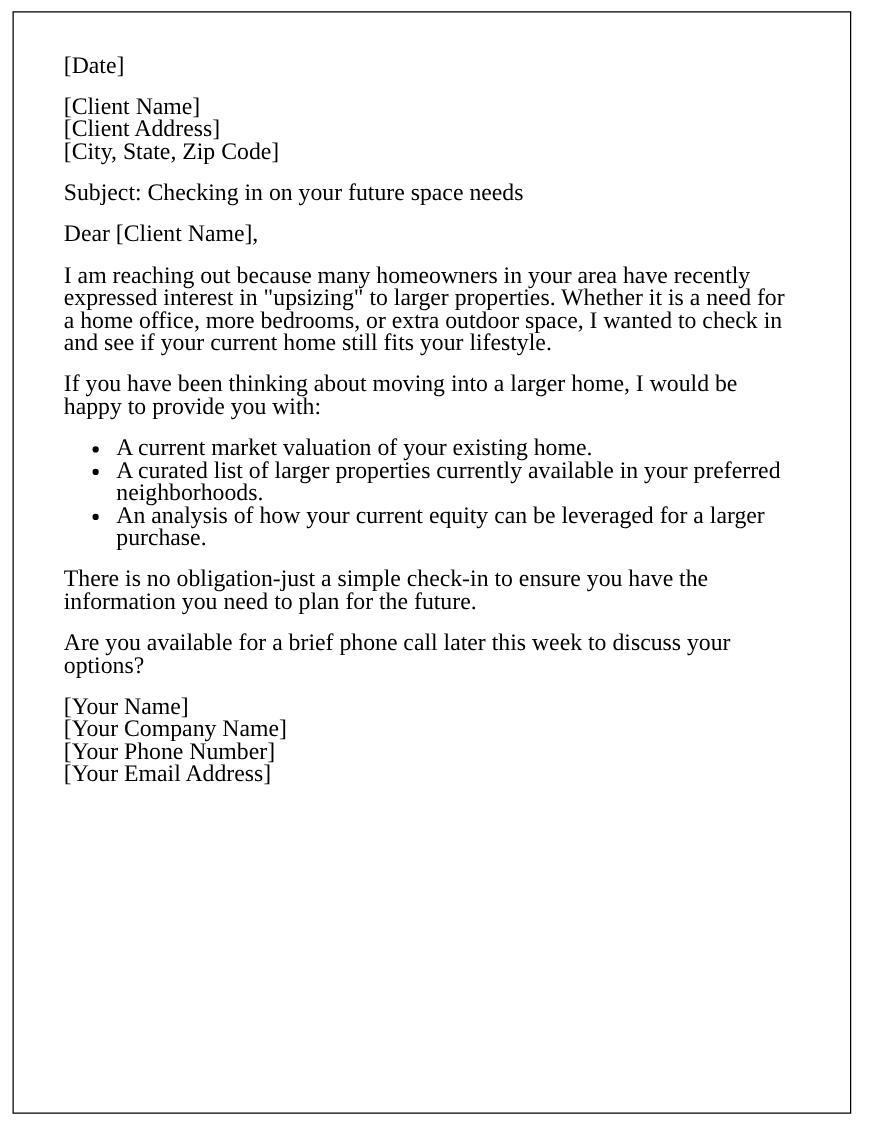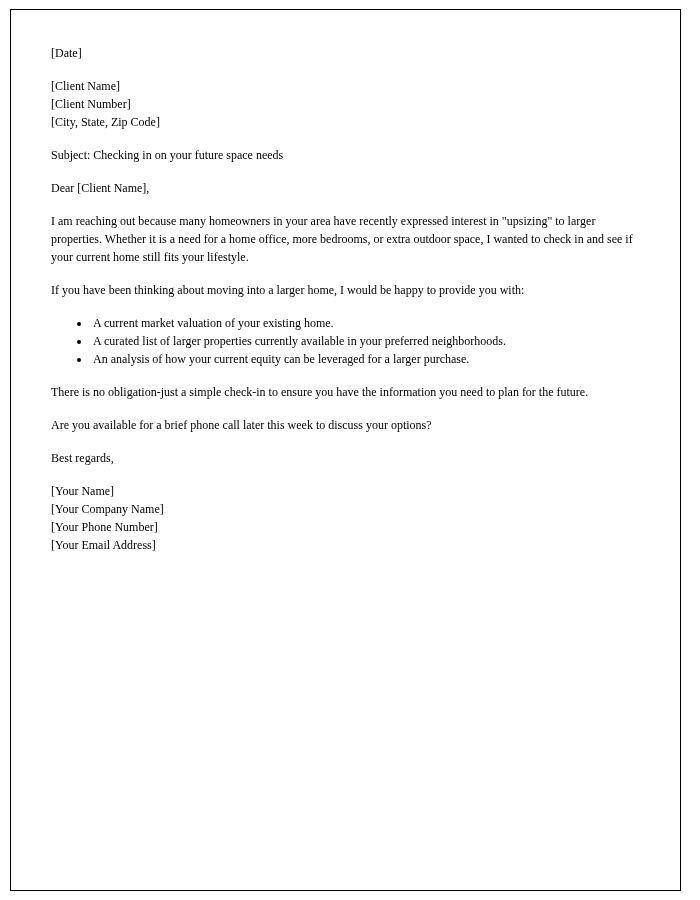--- a/index.html
+++ b/index.html
@@ -17,21 +17,21 @@
     top: 9px;
     width: 671px;
     height: 882px;
     background: #ffffff;
     border: 1px solid #000000;
     padding: 34px 42px 40px 40px;
     overflow: hidden;
   }
   .letter {
     color: #000000;
-    font-size: 12px;
+    font-size: 19px;
     line-height: 18px;
     max-width: 586px;
   }
   .line {
     margin: 0;
   }
   .block {
     margin: 0 0 15px 0;
   }
   .para {
@@ -51,21 +51,21 @@
 </head>
 <body>
 
 <div class="page">
   <div class="letter">
 
     <p class="line block">[Date]</p>
 
     <div class="block">
       <p class="line">[Client Name]</p>
-      <p class="line">[Client Number]</p>
+      <p class="line">[Client Address]</p>
       <p class="line">[City, State, Zip Code]</p>
     </div>
 
     <p class="para">Subject: Checking in on your future space needs</p>
 
     <p class="para">Dear [Client Name],</p>
 
 
     <p class="para">I am reaching out because many homeowners in your area have recently expressed interest in "upsizing" to larger properties. Whether it is a need for a home office, more bedrooms, or extra outdoor space, I wanted to check in and see if your current home still fits your lifestyle.</p>
 
@@ -74,21 +74,20 @@
     <ul class="bullet-list">
       <li>A current market valuation of your existing home.</li>
       <li>A curated list of larger properties currently available in your preferred neighborhoods.</li>
       <li>An analysis of how your current equity can be leveraged for a larger purchase.</li>
     </ul>
 
     <p class="para">There is no obligation-just a simple check-in to ensure you have the information you need to plan for the future.</p>
 
     <p class="para">Are you available for a brief phone call later this week to discuss your options?</p>
 
-    <p class="para">Best regards,</p>
 
     <div class="block">
       <p class="line">[Your Name]</p>
       <p class="line">[Your Company Name]</p>
       <p class="line">[Your Phone Number]</p>
       <p class="line">[Your Email Address]</p>
     </div>
 
   </div>
 </div>

